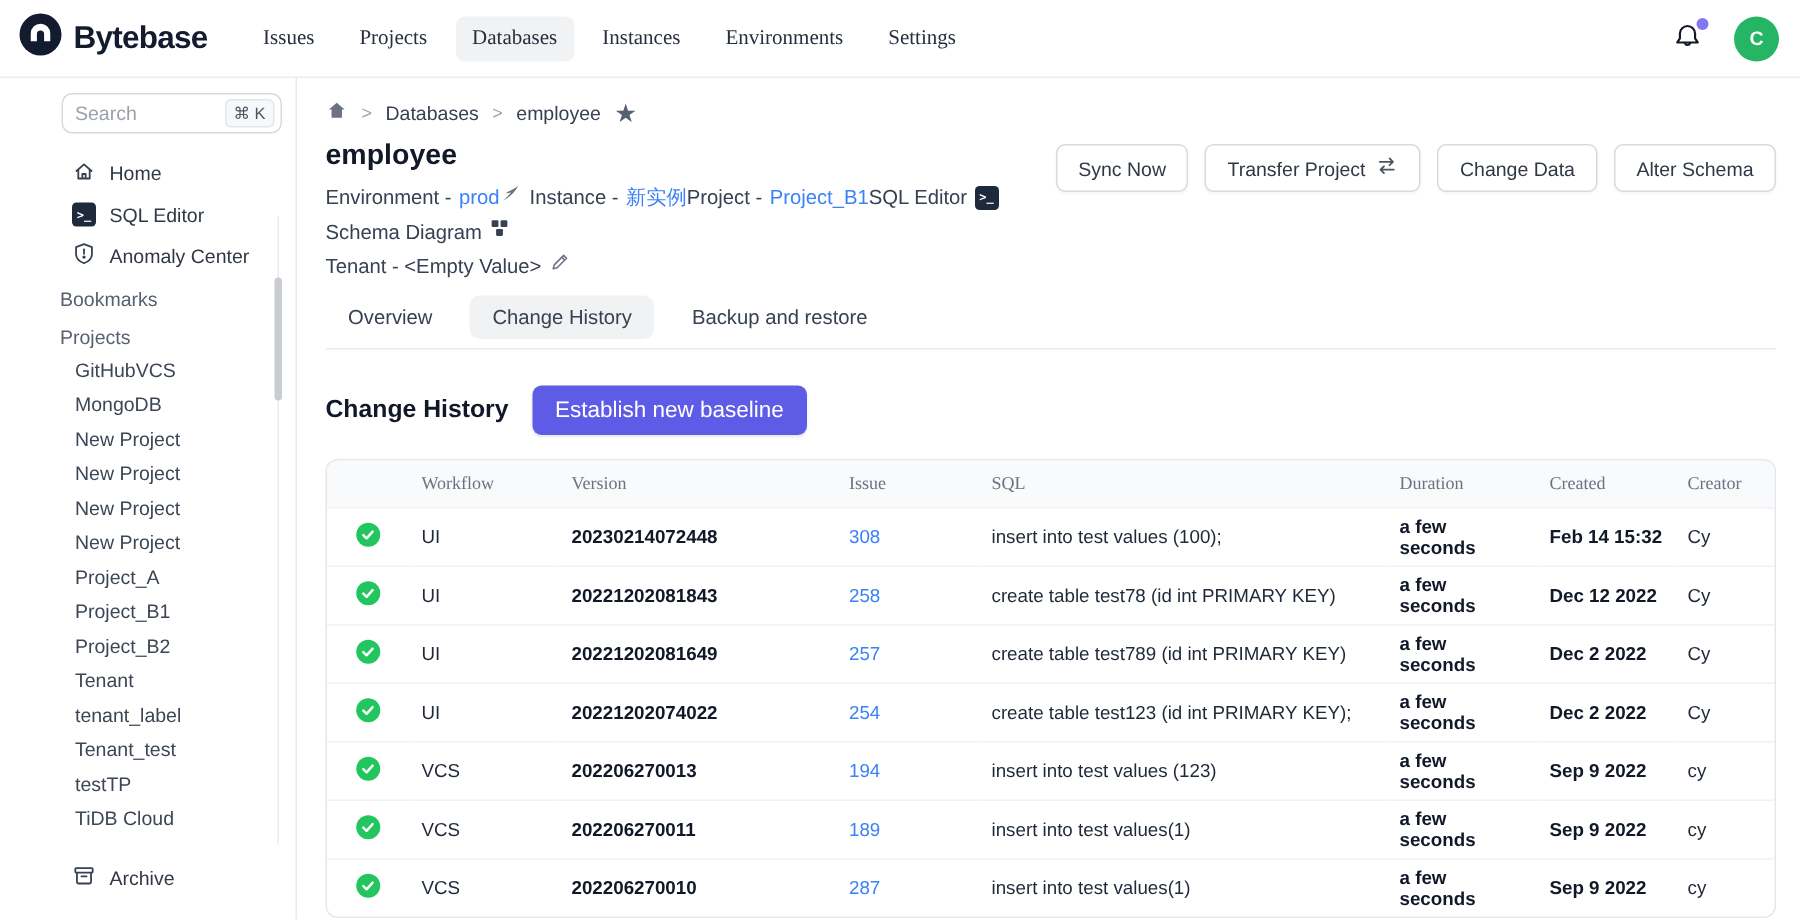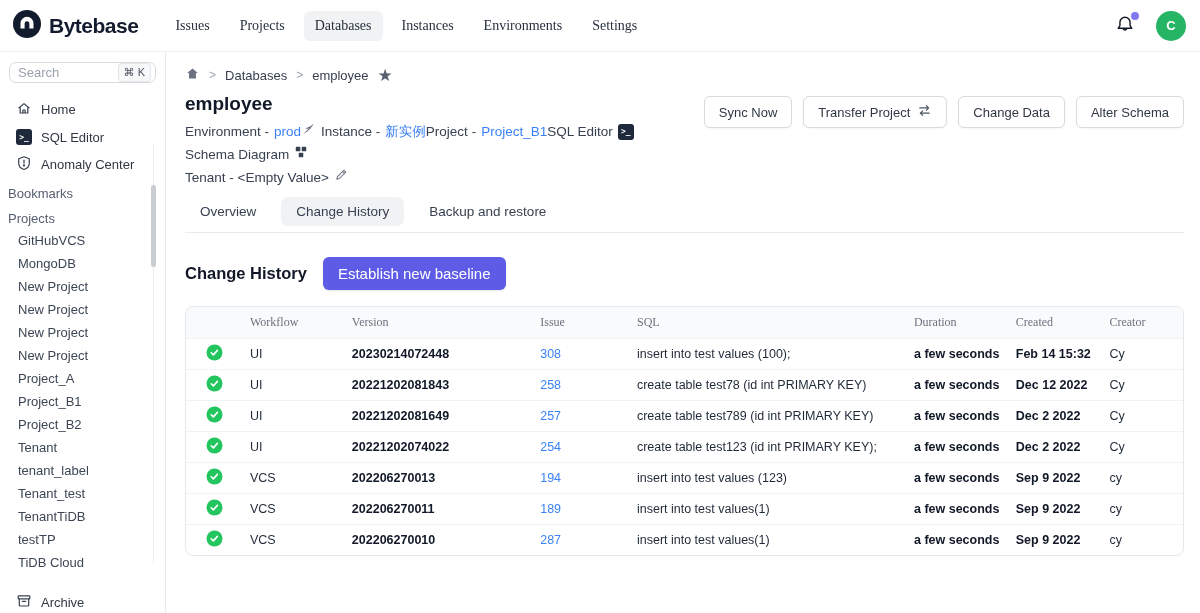--- a/index.html
+++ b/index.html
@@ -14,21 +14,21 @@
   .nav-menu { display:flex; align-items:center; gap:8px; margin-left:26px;font-family:Liberation Serif, serif; }
   .nav-item { font-size:14px; color:#27303f; padding:7px 11px; border-radius:6px; text-decoration:none; cursor:pointer; }
   .nav-item.active { background:#f1f2f4; }
   .nav-right { margin-left:auto; display:flex; align-items:center; gap:18px; }
   .bell-wrap { position:relative; width:24px; height:24px; cursor:pointer; }
   .bell-dot { position:absolute; top:-2px; right:-1px; width:8px; height:8px; border-radius:50%; background:#8278f2; }
   .avatar { width:30px; height:30px; border-radius:50%; background:#26b565; color:#fff;
     display:flex; align-items:center; justify-content:center; font-size:13px; font-weight:600; cursor:pointer; }
 
   
-  .app { display:flex; height:561px; }
+  .app { display:flex; height:561px;padding-left:32px; }
   .sidebar { width:166px; border-right:1px solid #e8eaed; padding-top:10px;
     display:flex; flex-direction:column; position:relative; flex-shrink:0; }
   .content { flex:1; padding:10px 16px 0 19px; overflow:hidden; }
 
   
   .search-box { margin:0 9px 12px 9px; height:27px; border:1px solid #d8dadf; border-radius:7px;
     display:flex; align-items:center; padding:0 4px 0 8px; background:#fff; }
   .search-box input { border:none; outline:none; width:86px; font-size:13px; color:#374151;
     font-family:"Liberation Sans", sans-serif; }
   .search-box input::placeholder { color:#9aa1ab; }
@@ -168,21 +168,20 @@
         <li class="proj-item">New Project</li>
         <li class="proj-item">New Project</li>
         <li class="proj-item">New Project</li>
         <li class="proj-item">New Project</li>
         <li class="proj-item">Project_A</li>
         <li class="proj-item">Project_B1</li>
         <li class="proj-item">Project_B2</li>
         <li class="proj-item">Tenant</li>
         <li class="proj-item">tenant_label</li>
         <li class="proj-item">Tenant_test</li>
-        <li class="proj-item">TenantTiDB</li>
         <li class="proj-item">testTP</li>
         <li class="proj-item">TiDB Cloud</li>
       </ul>
 
     <div class="side-item archive">
       <span>
         <svg width="16" height="16" viewBox="0 0 16 16" fill="none" stroke="#374151" stroke-width="1.2" stroke-linejoin="round">
           <rect x="2.2" y="2.8" width="11.6" height="3" rx="0.6"></rect>
           <path d="M3.3 5.8 V12 a1 1 0 0 0 1 1 h7.4 a1 1 0 0 0 1-1 V5.8"></path>
           <path d="M6.3 8.3 h3.4" stroke-linecap="round"></path>

